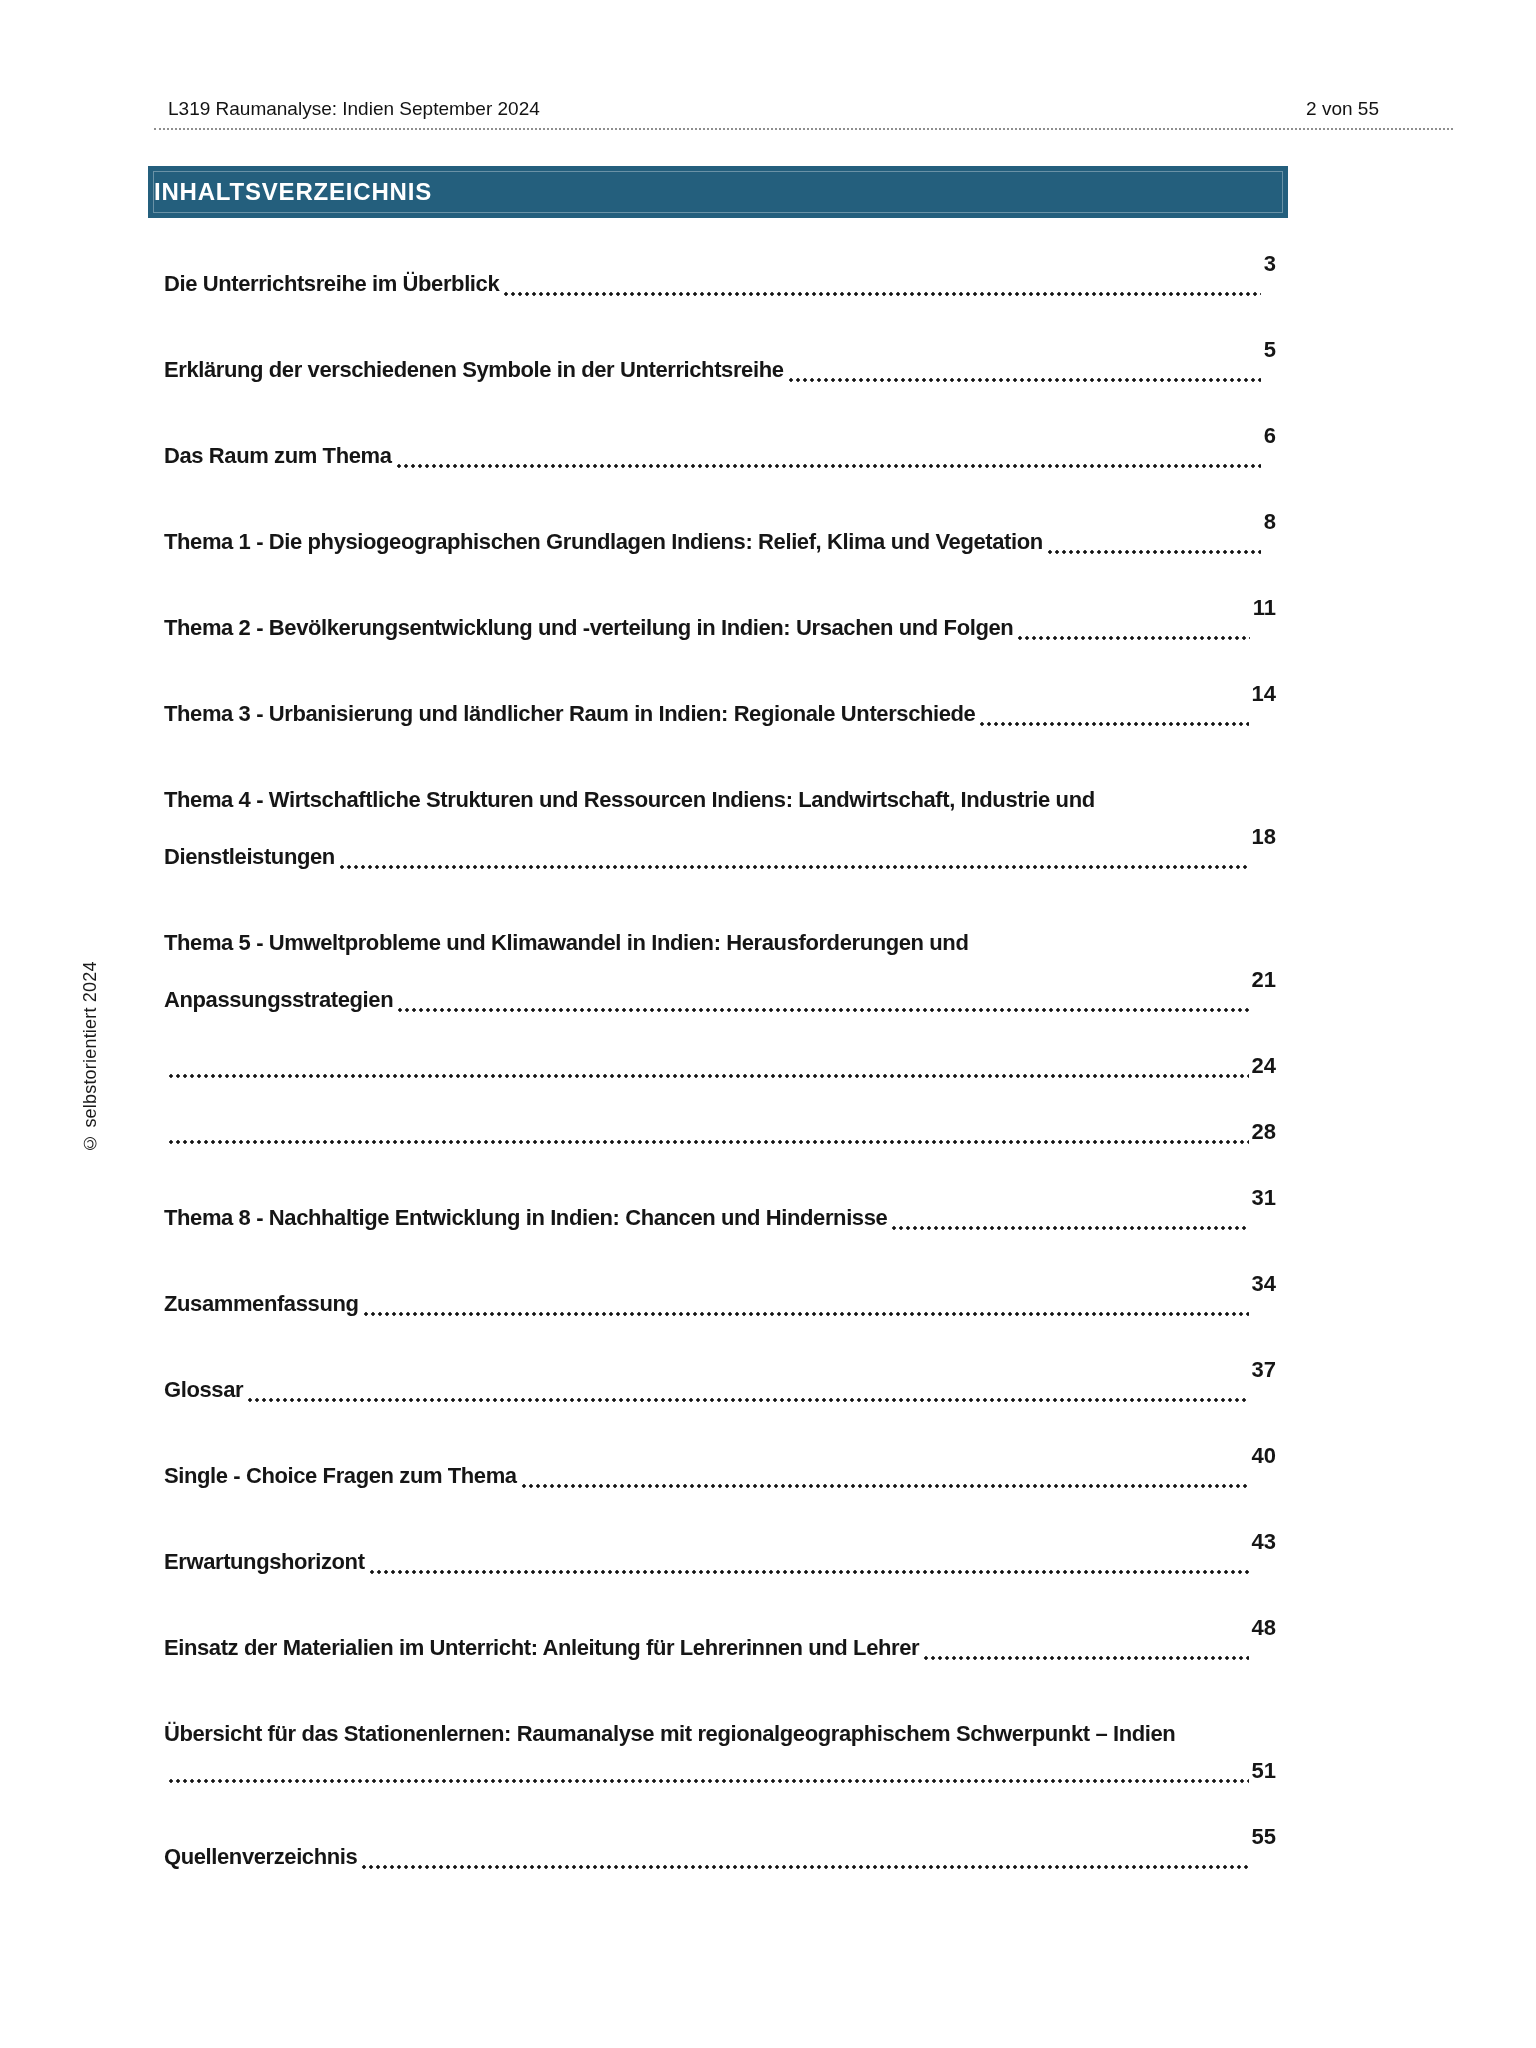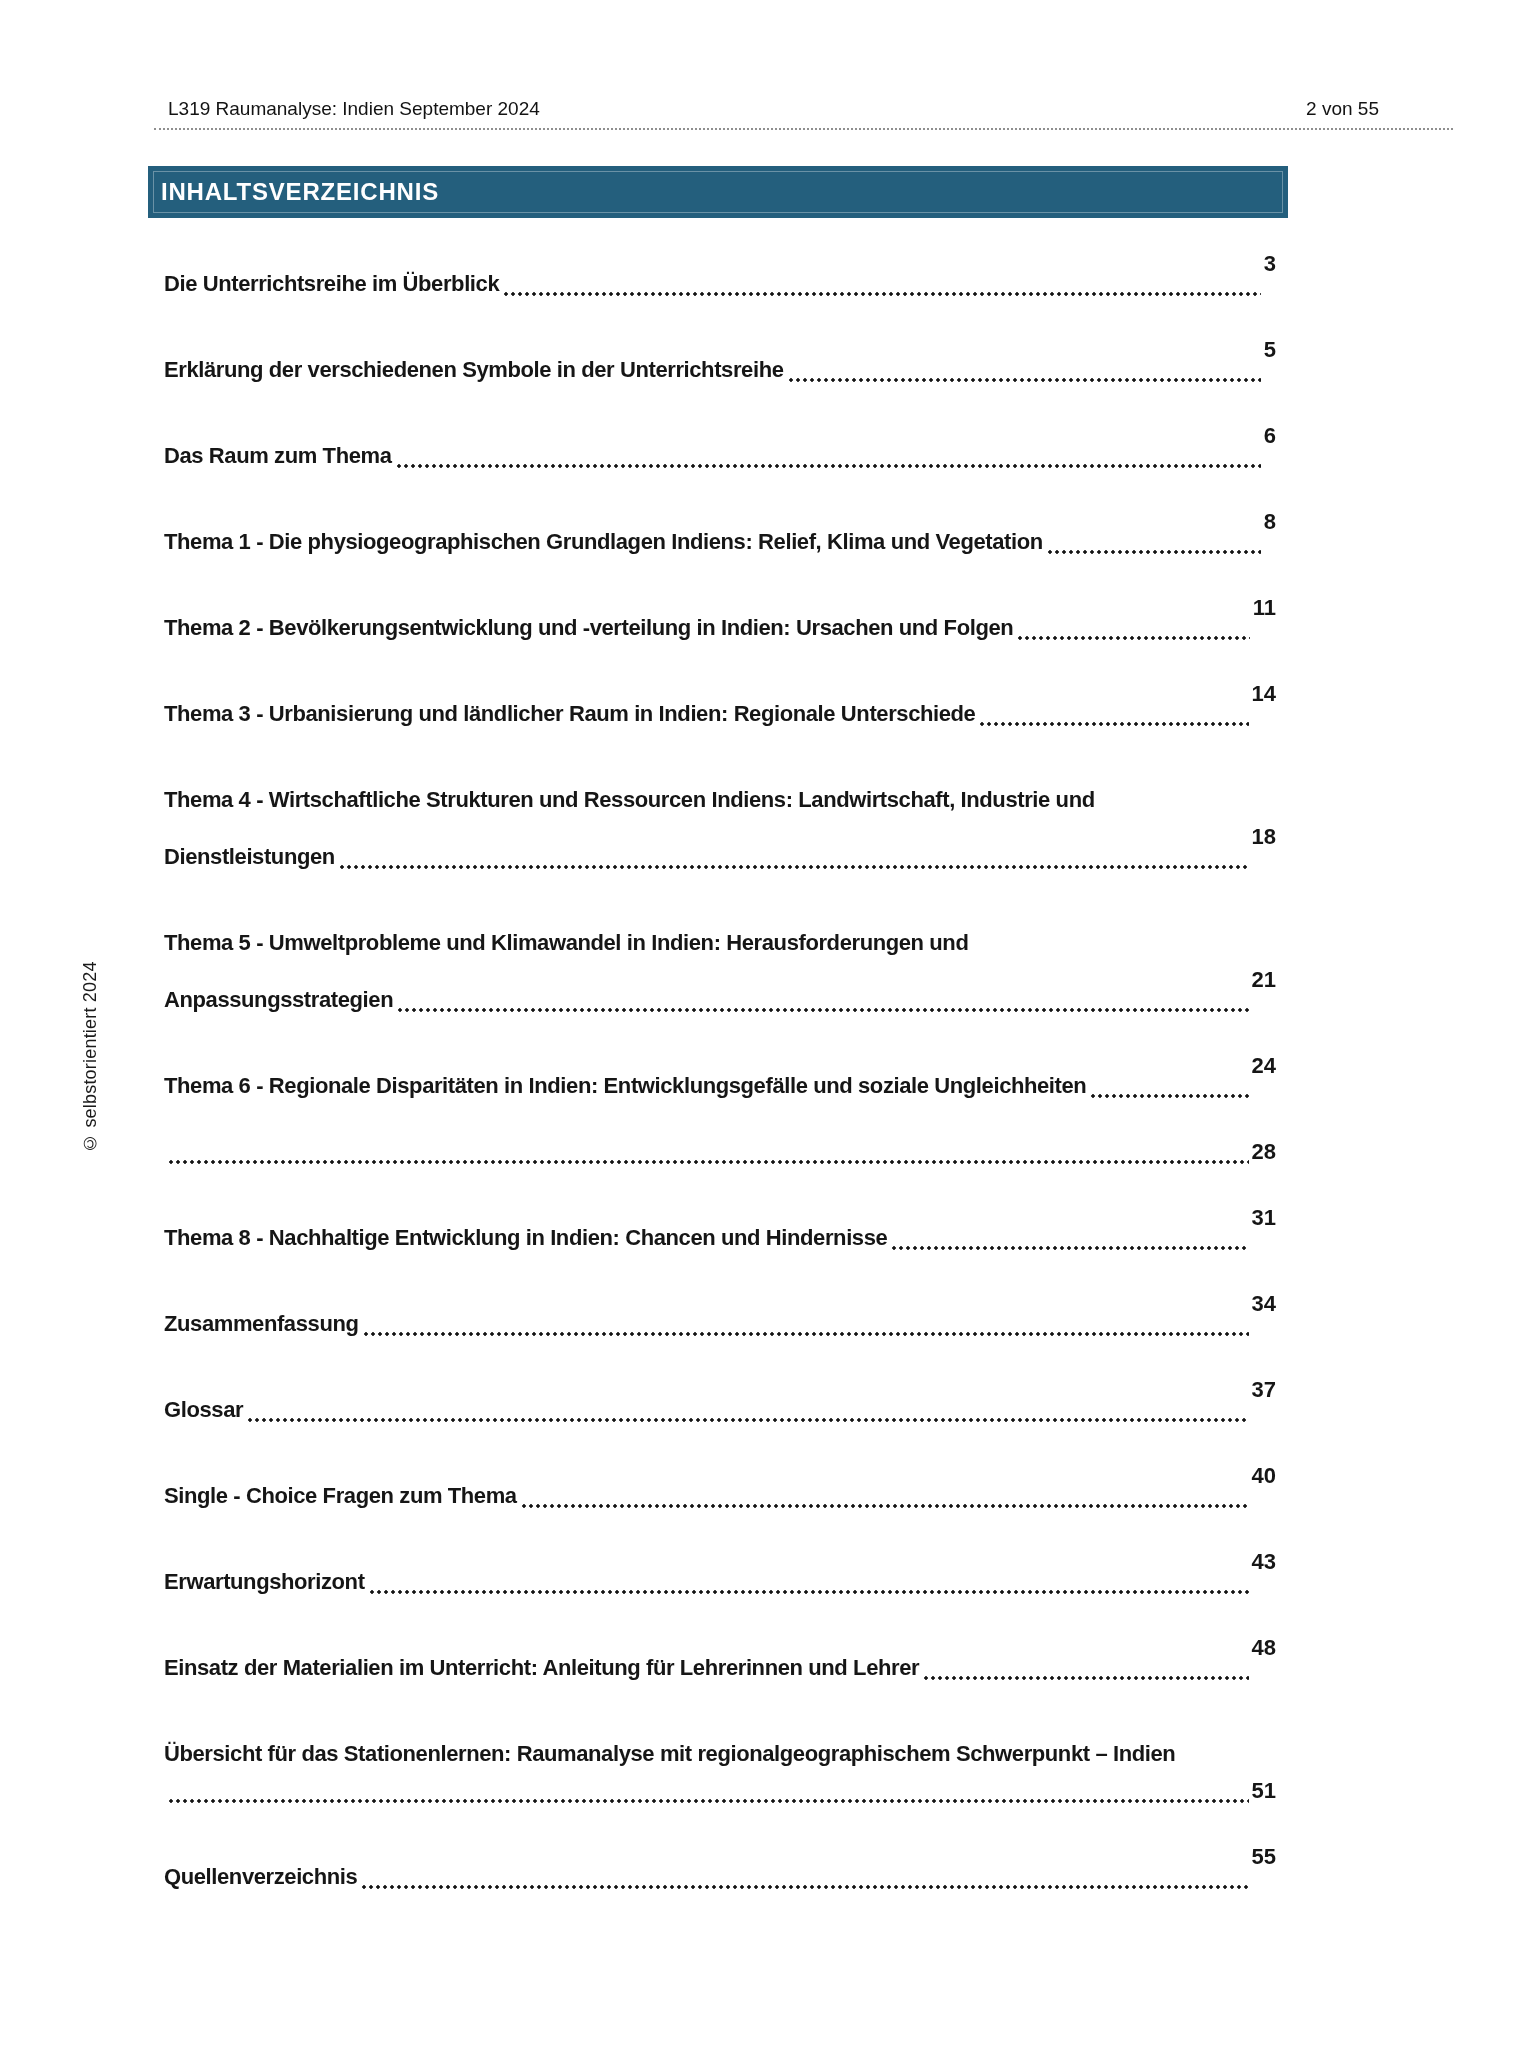--- a/index.html
+++ b/index.html
@@ -40,21 +40,20 @@
     background: #245f7d;
   }
   .banner-inner {
     position: absolute;
     inset: 5px;
     border: 1px solid rgba(255,255,255,0.32);
     display: flex;
     align-items: center;
   }
   .banner-title {
-    margin-left: 7px;
     font-size: 24px;
     font-weight: bold;
     letter-spacing: 0.8px;
     color: #ffffff;
     white-space: nowrap;
   }
 
   
   .toc {
     position: absolute;
@@ -173,21 +172,20 @@
           <span class="toc-text">Thema 5 - Umweltprobleme und Klimawandel in Indien: Herausforderungen und</span>
         </div>
         <div class="toc-row">
           <span class="toc-text">Anpassungsstrategien</span>
           <span class="leader"></span>
           <span class="toc-page">21</span>
         </div>
       </div>
       <div class="toc-entry">
         <div class="toc-row">
-          <span class="toc-text">Thema 6 - Regionale Disparitäten in Indien: Entwicklungsgefälle und soziale Ungleichheiten</span>
           <span class="leader"></span>
           <span class="toc-page">24</span>
         </div>
       </div>
       <div class="toc-entry">
         <div class="toc-row">
           <span class="leader"></span>
           <span class="toc-page">28</span>
         </div>
       </div>

